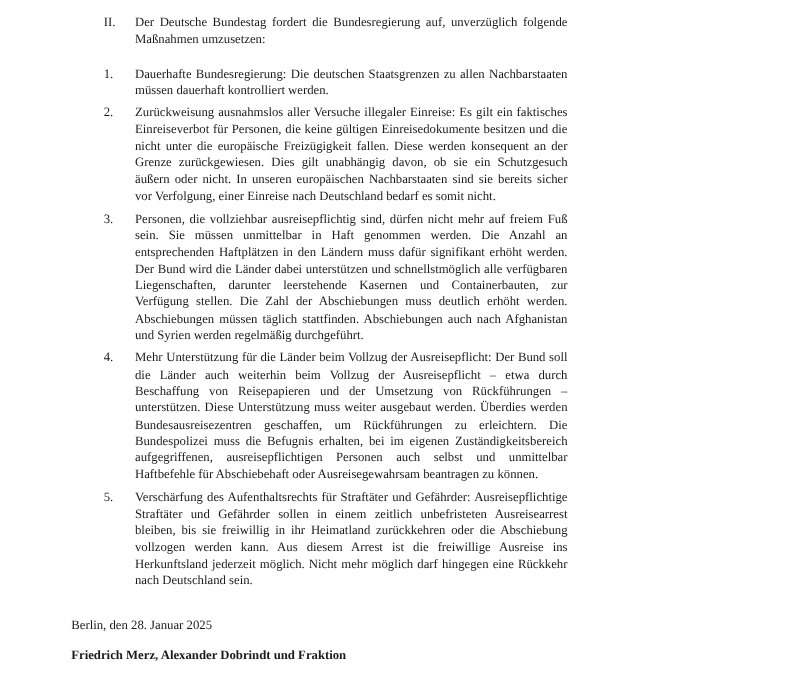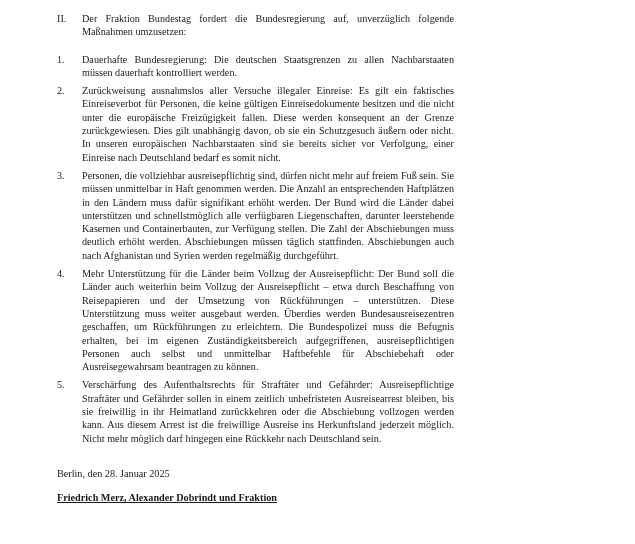--- a/index.html
+++ b/index.html
@@ -24,49 +24,49 @@
     top: 12px;
     width: 397px;
   }
   .row {
     display: flex;
     align-items: flex-start;
   }
   .num {
     flex: 0 0 25px;
     width: 25px;
+    margin-left: 26px;
   }
   .txt {
     width: 372px;
     text-align: justify;
   }
   .section-row {
     margin-bottom: 14px;
   }
   .item-row {
     margin-bottom: 5px;
   }
   .footer {
     margin-top: 22px;
   }
   .signatories {
     margin-top: 11px;
     font-weight: bold;
-    text-decoration: underline;
   }
 </style>
 </head>
 <body>
 
 <div class="page">
   <div class="content">
 
     <div class="row section-row">
       <div class="num">II.</div>
-      <div class="txt">Der Fraktion Bundestag fordert die Bundesregierung auf, unverzüglich folgende Maßnahmen umzusetzen:</div>
+      <div class="txt">Der Deutsche Bundestag fordert die Bundesregierung auf, unverzüglich folgende Maßnahmen umzusetzen:</div>
     </div>
 
     <div>
       <div class="row item-row">
         <div class="num">1.</div>
         <div class="txt">Dauerhafte Bundesregierung: Die deutschen Staatsgrenzen zu allen Nachbarstaaten müssen dauerhaft kontrolliert werden.</div>
       </div>
       <div class="row item-row">
         <div class="num">2.</div>
         <div class="txt">Zurückweisung ausnahmslos aller Versuche illegaler Einreise: Es gilt ein faktisches Einreiseverbot für Personen, die keine gültigen Einreisedokumente besitzen und die nicht unter die europäische Freizügigkeit fallen. Diese werden konsequent an der Grenze zurückgewiesen. Dies gilt unabhängig davon, ob sie ein Schutzgesuch äußern oder nicht. In unseren europäischen Nachbarstaaten sind sie bereits sicher vor Verfolgung, einer Einreise nach Deutschland bedarf es somit nicht.</div>

